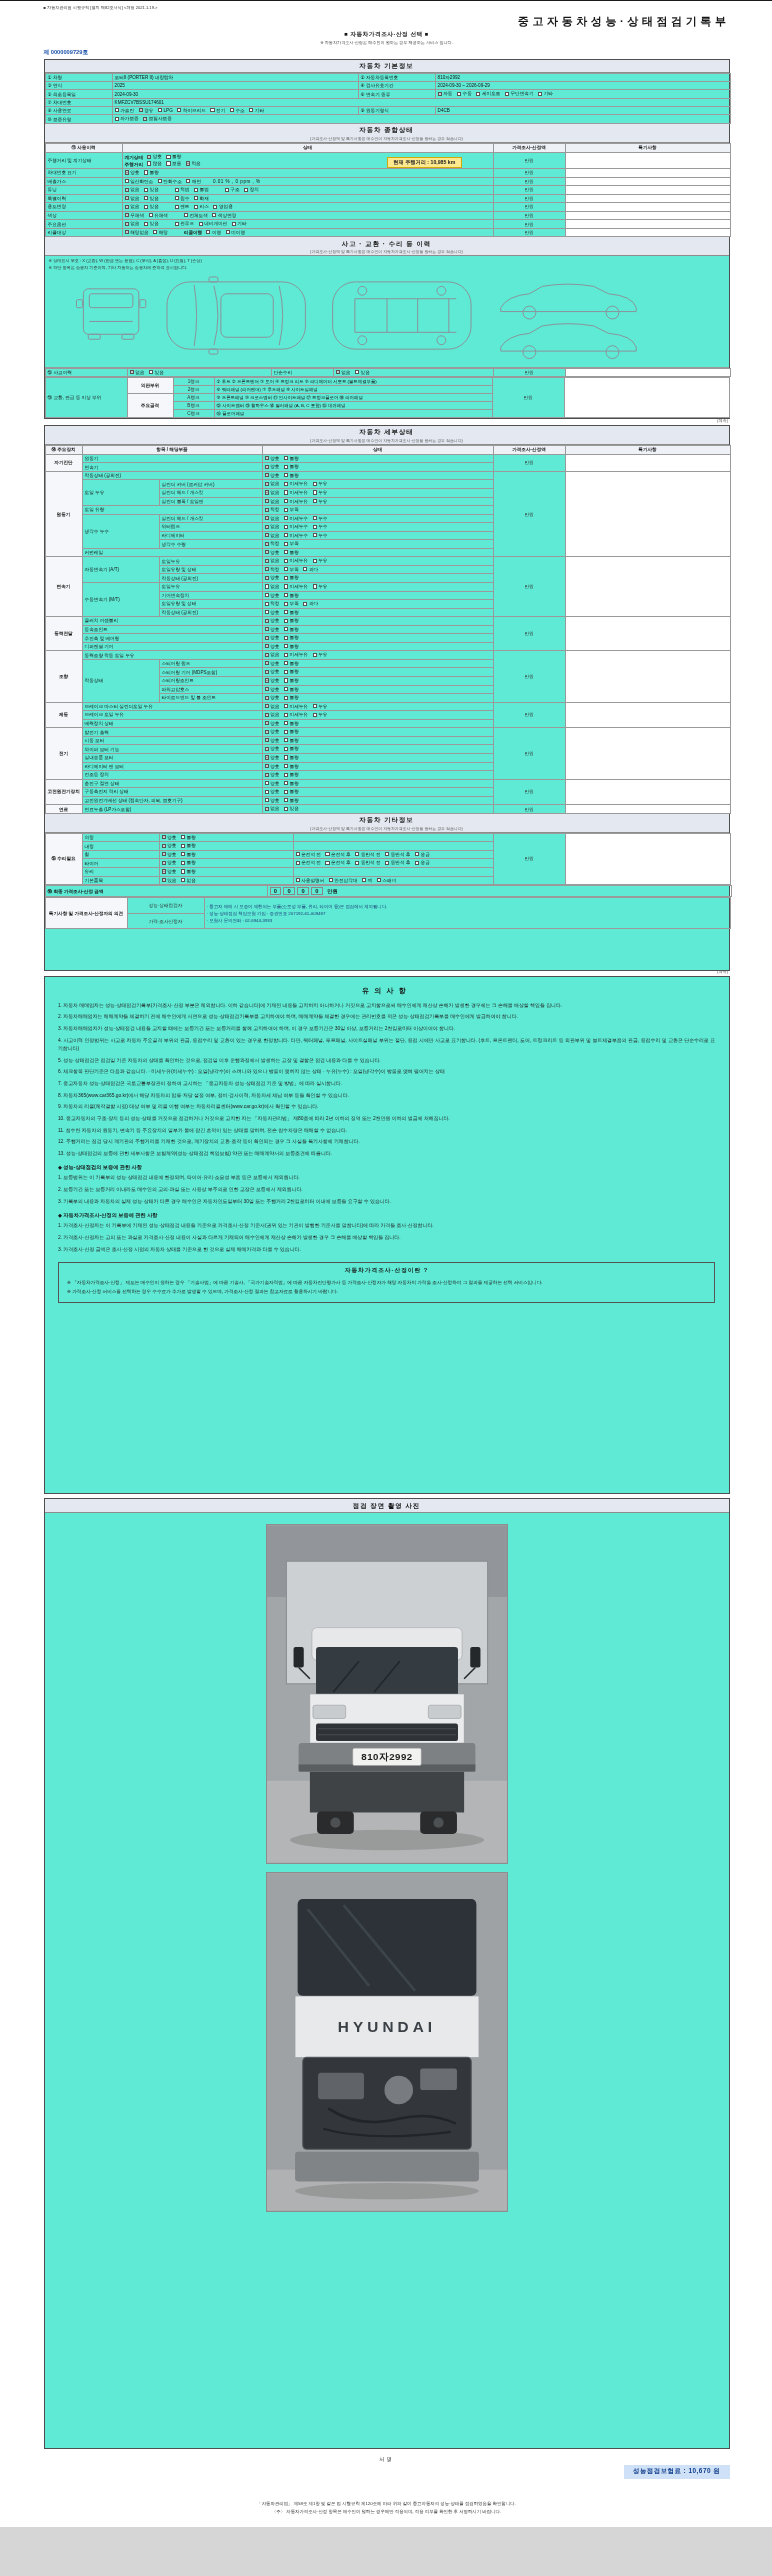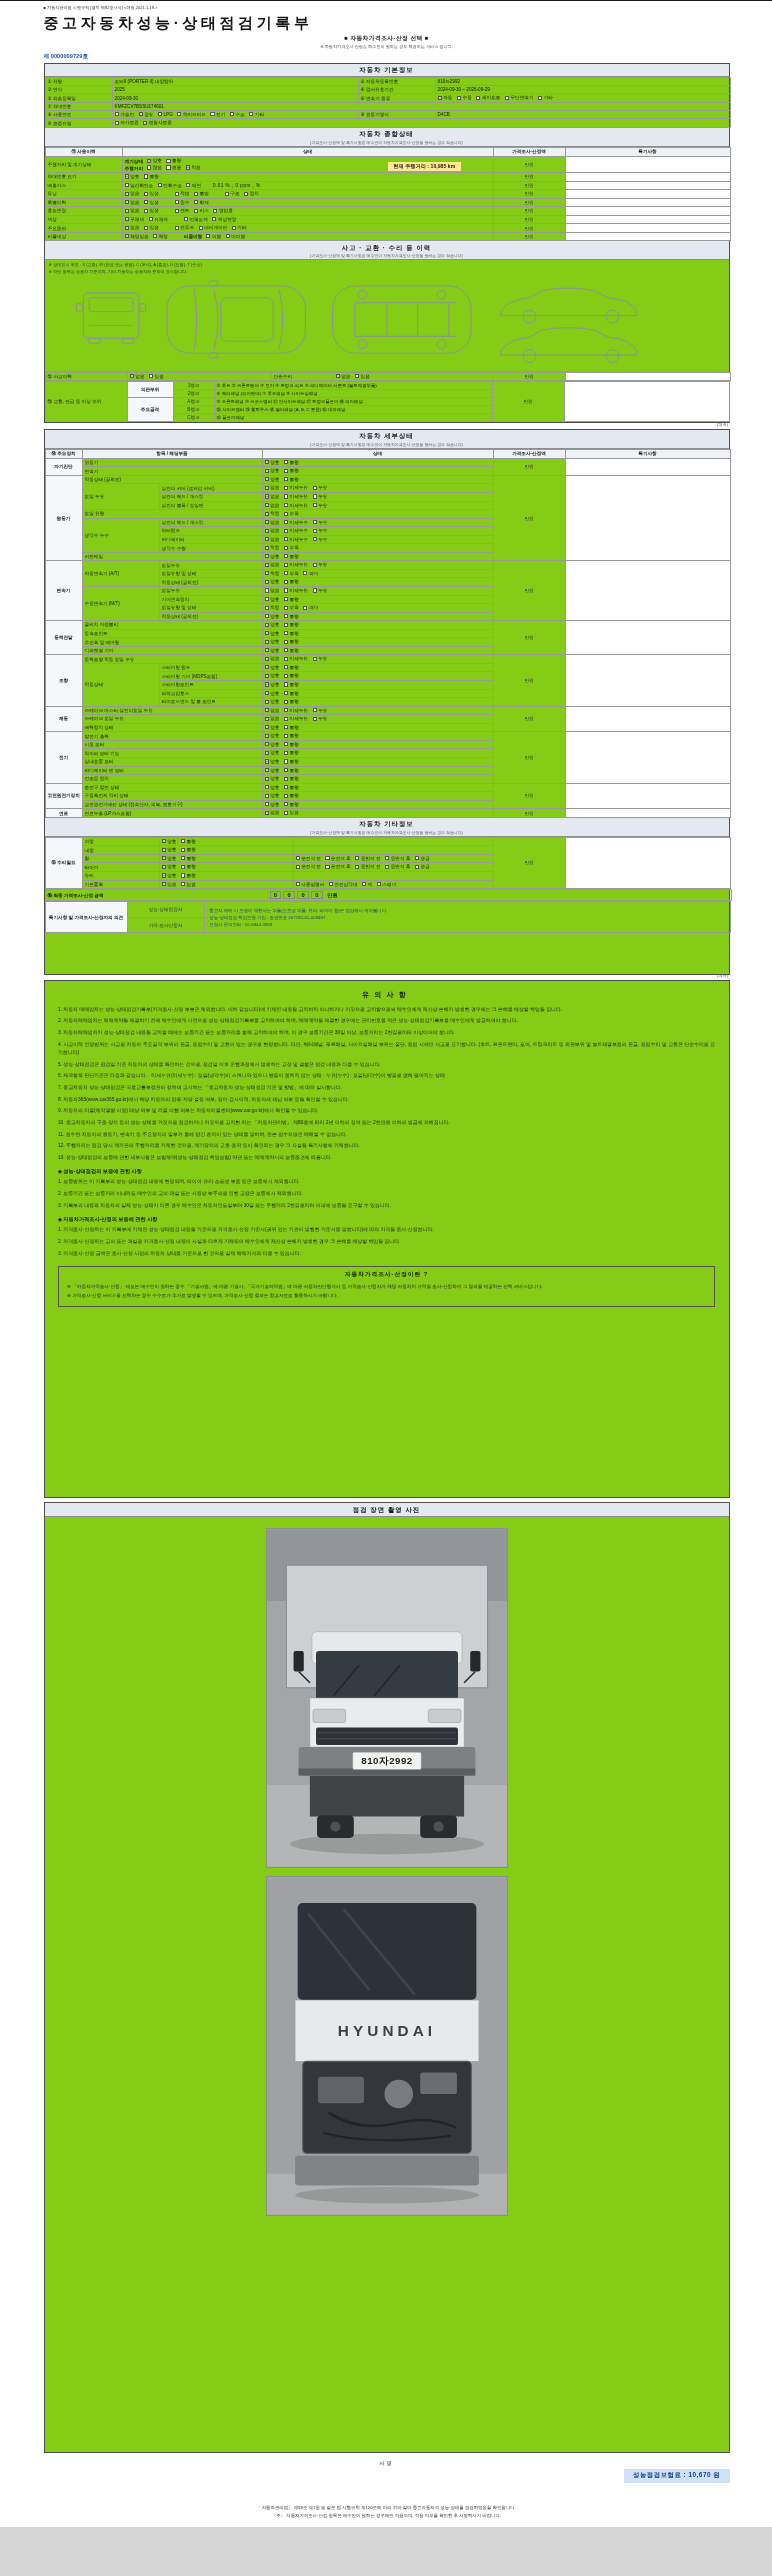--- a/index.html
+++ b/index.html
@@ -1,24 +1,24 @@
 <!DOCTYPE html>
 <html style="font-size:8.2px"><head>
 <meta charset="utf-8">
 <style>
 *{margin:0;padding:0;box-sizing:border-box;}
 html,body{width:773px;}
 body{height:2576px;background:#fff;font-family:"Liberation Sans","DejaVu Sans",sans-serif;color:#161616;position:relative;overflow:hidden;border-top:1px solid #1a1a1a;}
 .doc{width:686px;margin:0 auto;padding-top:3.6px;}
 .topnote{font-size:4.1px;color:#333;}
-.title{text-align:left;font-size:15px;font-weight:bold;letter-spacing:3.6px;margin-top:4.6px;}
+.title{text-align:right;font-size:11px;font-weight:bold;letter-spacing:3.6px;margin-top:4.6px;}
 .subtitle{text-align:center;font-size:5.7px;font-weight:bold;margin-top:1.5px;letter-spacing:0.5px;}
 .titlenote{text-align:center;font-size:4.1px;color:#444;margin-top:1px;}
 .docno{color:#1b51a8;font-weight:bold;font-size:5.7px;margin:4.6px 0 1.5px;}
-.panel{border:0.8px solid #4e4e4e;margin-bottom:4px;background:#84cc16;}
+.panel{border:0.8px solid #4e4e4e;margin-bottom:4px;background:#5eead4;}
 #panel1{min-height:335px;}
 #panel2{min-height:546px;}
 #panel3{min-height:518px;}
 #panel4{min-height:951px;}
 .sechead{background:#e4e9f1;border-bottom:0.5px solid #8d8d8d;text-align:center;padding:1.5px 0 1px;}
 .sechead .t{font-size:6.4px;font-weight:bold;letter-spacing:1px;}
 .sechead .n{font-size:3.9px;color:#555;display:block;margin-top:0.5px;font-weight:normal;}
 table{border-collapse:collapse;width:100%;table-layout:fixed;}
 td,th{border:0.5px solid #9a9a9a;font-size:4.6px;padding:1px 2.1px;vertical-align:middle;word-break:keep-all;overflow:hidden;}
 th{background:#eef1f6;font-weight:bold;text-align:center;padding:1.5px 1px;}

